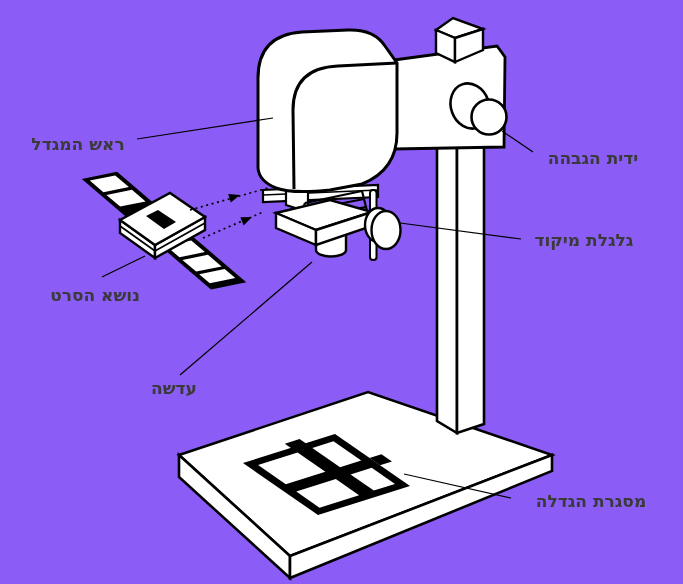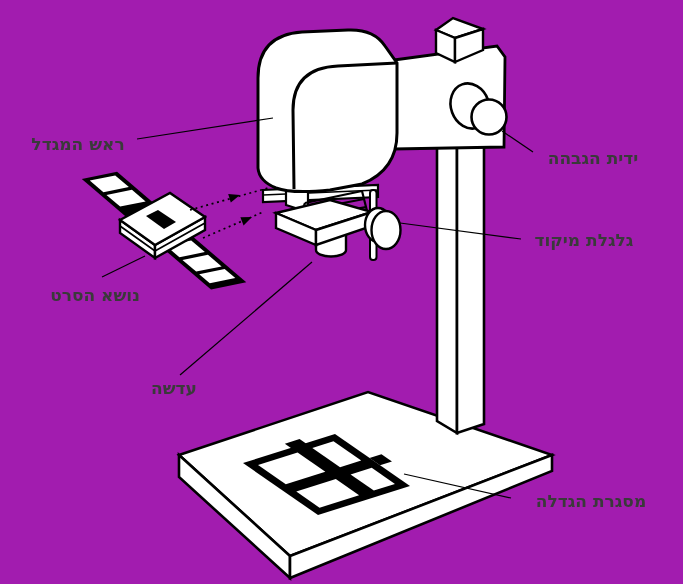--- a/index.html
+++ b/index.html
@@ -1,17 +1,17 @@
 <!DOCTYPE html>
 <html lang="he"><head>
 <meta charset="utf-8">
 <style>
   html,body{margin:0;padding:0;background:#fff;}
   .stage{
-    position:relative;width:683px;height:584px;background:#a21caf;overflow:hidden;
+    position:relative;width:683px;height:584px;background:#8b5cf6;overflow:hidden;
     font-family:"DejaVu Sans","Liberation Sans",sans-serif;
   }
   svg{display:block}
   .ln{stroke:#000;fill:none}
   .white{fill:#fff;stroke:#000}
   .blk{fill:#000;stroke:none}
   .leader{stroke:#000;stroke-width:1.2;fill:none}
   .dots{stroke:#000;stroke-width:1.7;stroke-dasharray:2 3.6;fill:none}
   .lbl{
     font-family:"DejaVu Sans","Liberation Sans",sans-serif;

